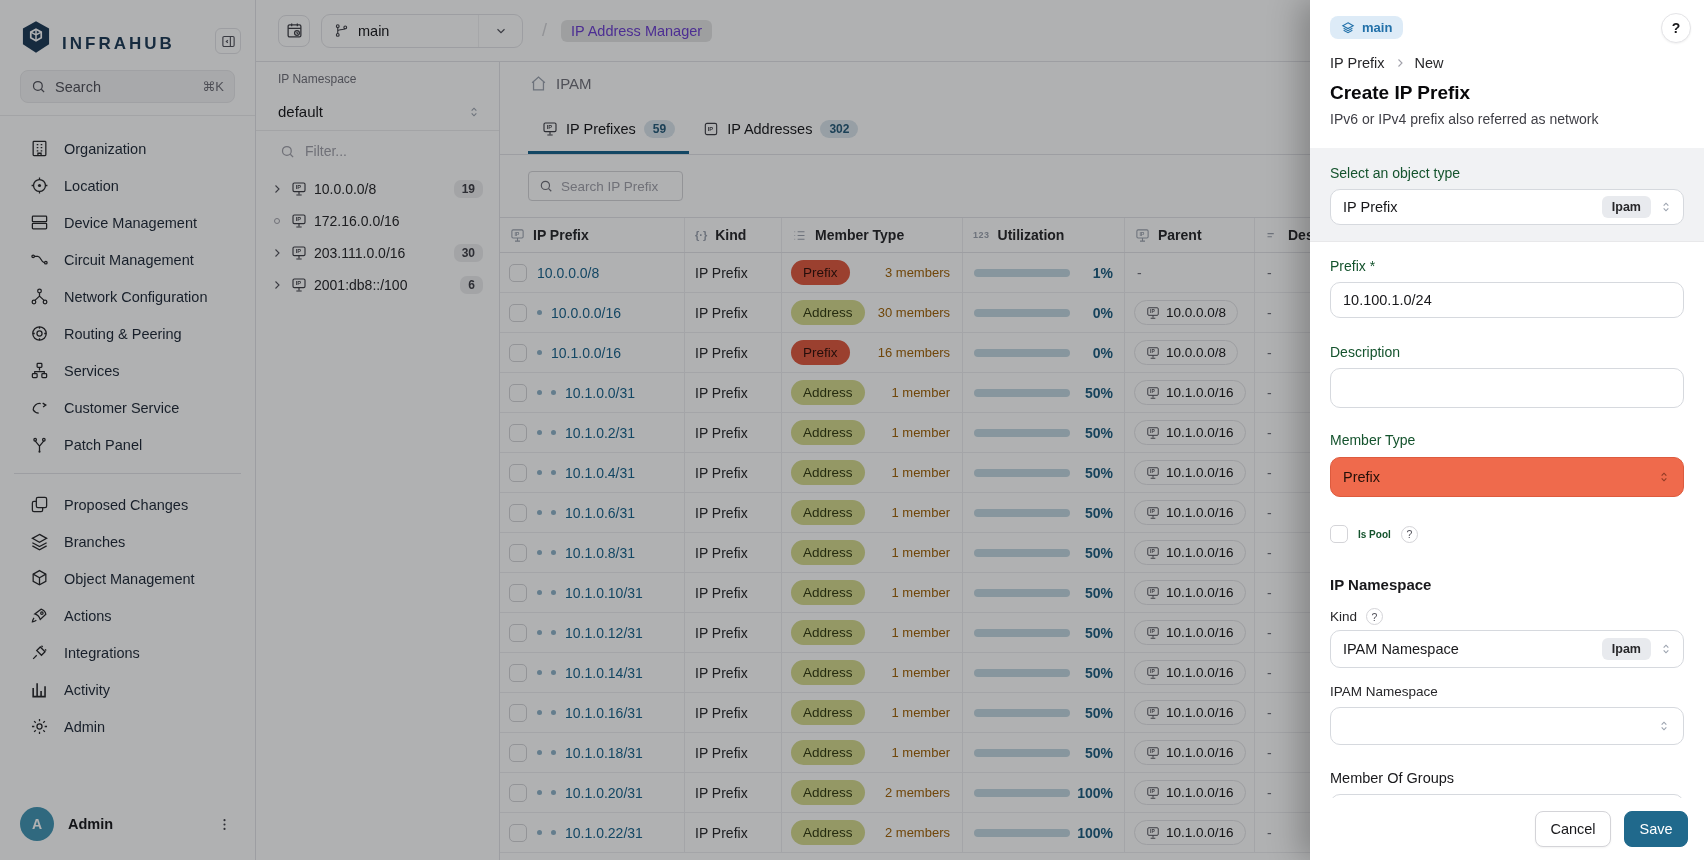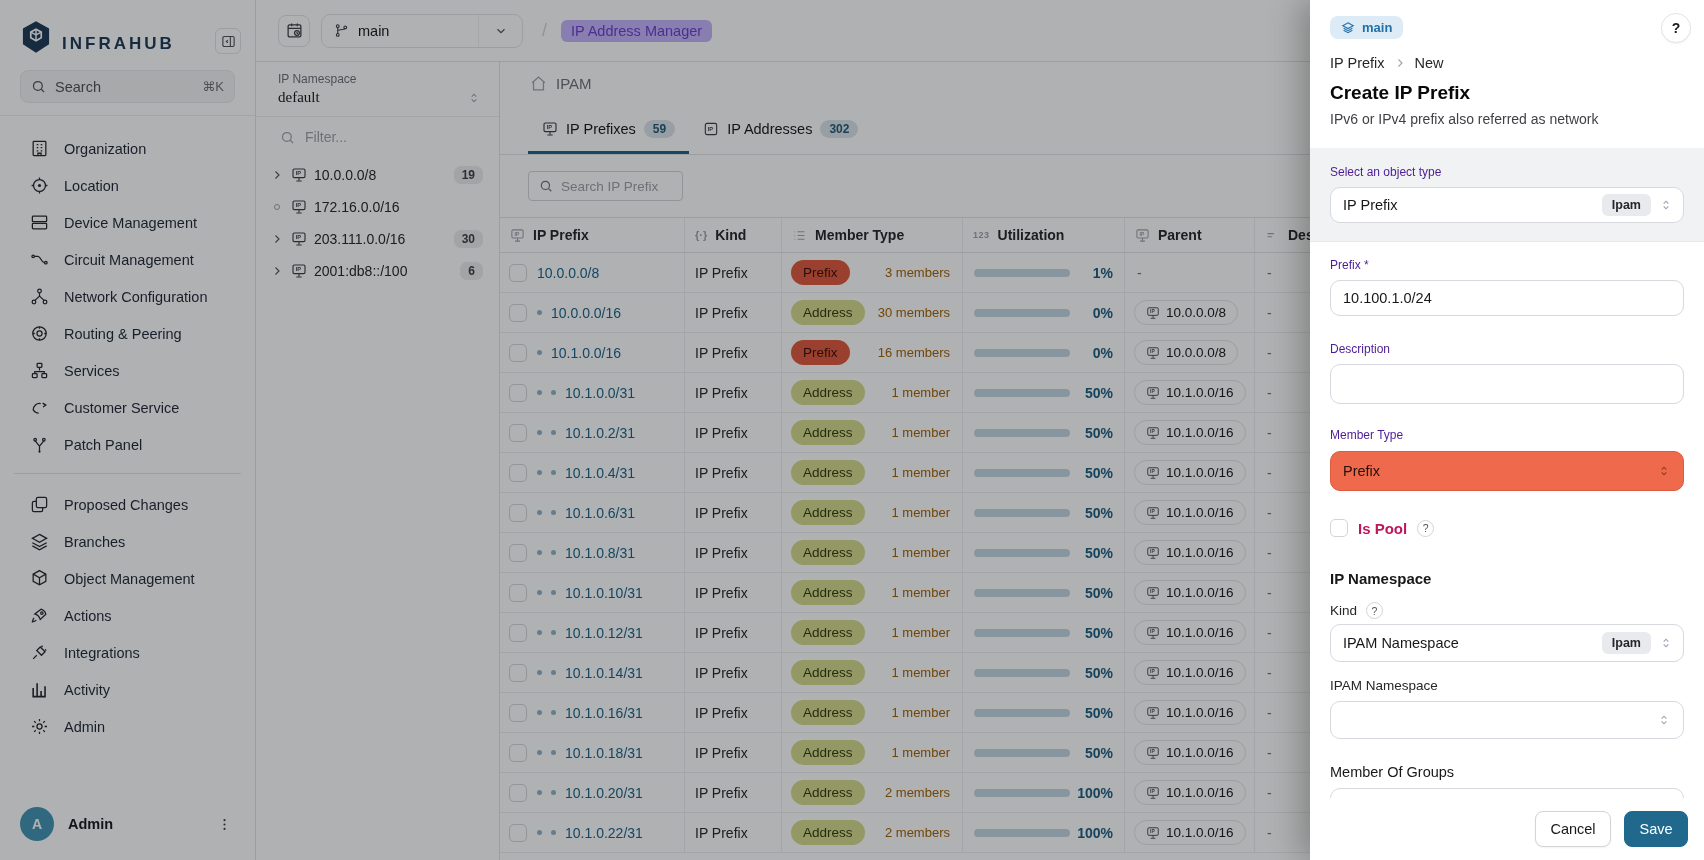--- a/index.html
+++ b/index.html
@@ -40,29 +40,29 @@
   .topbar { position:absolute; left:256px; top:0; right:0; height:62px; background:#fff;
             border-bottom:1px solid #e4e4e7; display:flex; align-items:center; padding-left:22px; z-index:5; }
   .cal-btn { width:32px; height:32px; border:1px solid #e4e4e7; border-radius:8px; background:#fff;
              display:flex; align-items:center; justify-content:center; color:#3f3f46; }
   .branch-select { margin-left:11px; width:202px; height:34px; border:1px solid #e4e4e7; border-radius:9px;
                    background:#fff; display:flex; align-items:center; padding:0 0 0 12px; }
   .branch-select .b-label { font-size:14.5px; color:#18181b; margin-left:9px; flex:1; }
   .branch-caret { width:44px; height:100%; display:flex; align-items:center; justify-content:center;
                   border-left:1px solid #f0f0f2; color:#52525b; }
   .bc-slash { margin-left:19px; color:#d4d4d8; font-size:18px; }
-  .bc-chip { margin-left:14px; background:#c4b5fd; color:#6d3fd1; font-size:14.5px; padding:3px 10px;
+  .bc-chip { margin-left:14px; background:#e5e5e5; color:#6d3fd1; font-size:14.5px; padding:3px 10px;
              border-radius:6px; }
 
   
   .ns-panel { position:absolute; left:256px; top:62px; width:244px; bottom:0; background:#fff;
               border-right:1px solid #e4e4e7; z-index:4; }
   .ns-head { padding:10px 18px 10px 22px; border-bottom:1px solid #ececee; }
   .ns-label { font-size:12px; color:#71717a; }
-  .ns-value-row { display:flex; align-items:center; margin-top:3px;font-family:Liberation Serif, serif; }
+  .ns-value-row { display:flex; align-items:center; margin-top:17px; }
   .ns-value { font-size:15px; color:#18181b; flex:1; }
   .filter-row { display:flex; align-items:center; gap:10px; padding:12px 18px 8px 24px; color:#a1a1aa; }
   .filter-input { border:none; outline:none; background:transparent; font-size:14px; color:#3f3f46;
                   font-family:inherit; width:140px; }
   .filter-input::placeholder { color:#a1a1aa; }
   .tree { padding-top:6px; }
   .tree-row { height:32px; display:flex; align-items:center; padding:0 16px 0 14px; gap:7px; cursor:pointer; }
   .tree-marker { width:14px; display:flex; justify-content:center; color:#52525b; flex:none; }
   .tree-dot { width:6px; height:6px; border:1.5px solid #a1a1aa; border-radius:50%; }
   .tree-ip-icon { color:#3f3f46; flex:none; }
@@ -126,39 +126,39 @@
   .branch-badge { display:inline-flex; align-items:center; gap:7px; background:#ddebf7; color:#2170a9;
                   font-size:13px; font-weight:600; border-radius:8px; padding:4px 11px; }
   .help-btn { position:absolute; right:13px; top:13px; width:30px; height:30px; border-radius:50%;
               border:1px solid #e4e4e7; box-shadow:0 1px 2px rgba(0,0,0,0.06); display:flex; align-items:center;
               justify-content:center; font-size:14px; font-weight:600; color:#18181b; background:#fff; }
   .so-breadcrumb { display:flex; align-items:center; gap:9px; margin-top:16px; font-size:14.5px; color:#27272a; }
   .so-bc-sep { color:#a1a1aa; }
   .so-title { margin-top:11px; font-size:19px; font-weight:700; color:#09090b; }
   .so-sub { margin-top:7px; font-size:14px; color:#3f3f46; }
   .so-typeband { background:#f1f2f4; border-bottom:1px solid #e8e8ea; padding:17px 20px 0 20px; height:94px; }
-  .fld-label { font-size:12px; color:#4c1d95; }
+  .fld-label { font-size:14px; color:#14532d; }
   .select-box { margin-top:8px; height:36px; background:#fff; border:1px solid #d6d9de; border-radius:10px;
                 display:flex; align-items:center; padding:0 10px 0 12px; gap:8px; }
   .select-value { font-size:14.5px; color:#18181b; flex:1; }
   .ipam-badge { background:#e8eaee; color:#27272a; font-size:12.5px; font-weight:600; border-radius:6px;
                 padding:4px 10px; }
   .updown { color:#9ca3af; flex:none; }
   .so-form { padding:16px 20px 0 20px; }
   .text-input { margin-top:8px; width:100%; height:36px; border:1px solid #d6d9de; border-radius:10px;
                 padding:0 12px; font-size:14.5px; color:#18181b; font-family:inherit; outline:none; background:#fff; }
   .textarea { margin-top:8px; width:100%; height:40px; border:1px solid #d6d9de; border-radius:10px;
               background:#fff; }
   .mt-select { margin-top:9px; height:40px; background:#ef6a4c; border:1px solid #dd5b3e; border-radius:10px;
                display:flex; align-items:center; padding:0 12px; }
   .mt-select .mt-val { font-size:14.5px; color:#241008; flex:1; }
   .mt-select .updown { color:#8f3a24; }
   .ispool-row { margin-top:28px; display:flex; align-items:center; gap:10px; }
   .ispool-cb { width:18px; height:18px; border:1.5px solid #d4d4d8; border-radius:5px; background:#fff; }
-  .ispool-label { font-size:15px; font-weight:600; color:#be185d; }
+  .ispool-label { font-size:10px; font-weight:600; color:#14532d; }
   .mini-help { width:17px; height:17px; border-radius:50%; border:1px solid #d4d4d8; display:flex;
                align-items:center; justify-content:center; font-size:10.5px; color:#52525b; background:#fff; }
   .section-title { margin-top:33px; font-size:15px; font-weight:600; color:#18181b; }
   .kind-row { margin-top:15px; display:flex; align-items:center; gap:9px; }
   .kind-label { font-size:13.5px; color:#27272a; }
   .sub-label { margin-top:16px; font-size:13.5px; color:#27272a; }
   .empty-select { margin-top:8px; height:38px; background:#fff; border:1px solid #d6d9de; border-radius:10px;
                   display:flex; align-items:center; justify-content:flex-end; padding:0 12px; }
   .grp-label { margin-top:25px; font-size:14.5px; color:#18181b; }
   .so-footer { position:absolute; left:0; right:0; bottom:0; height:62px; background:#fff; display:flex;

